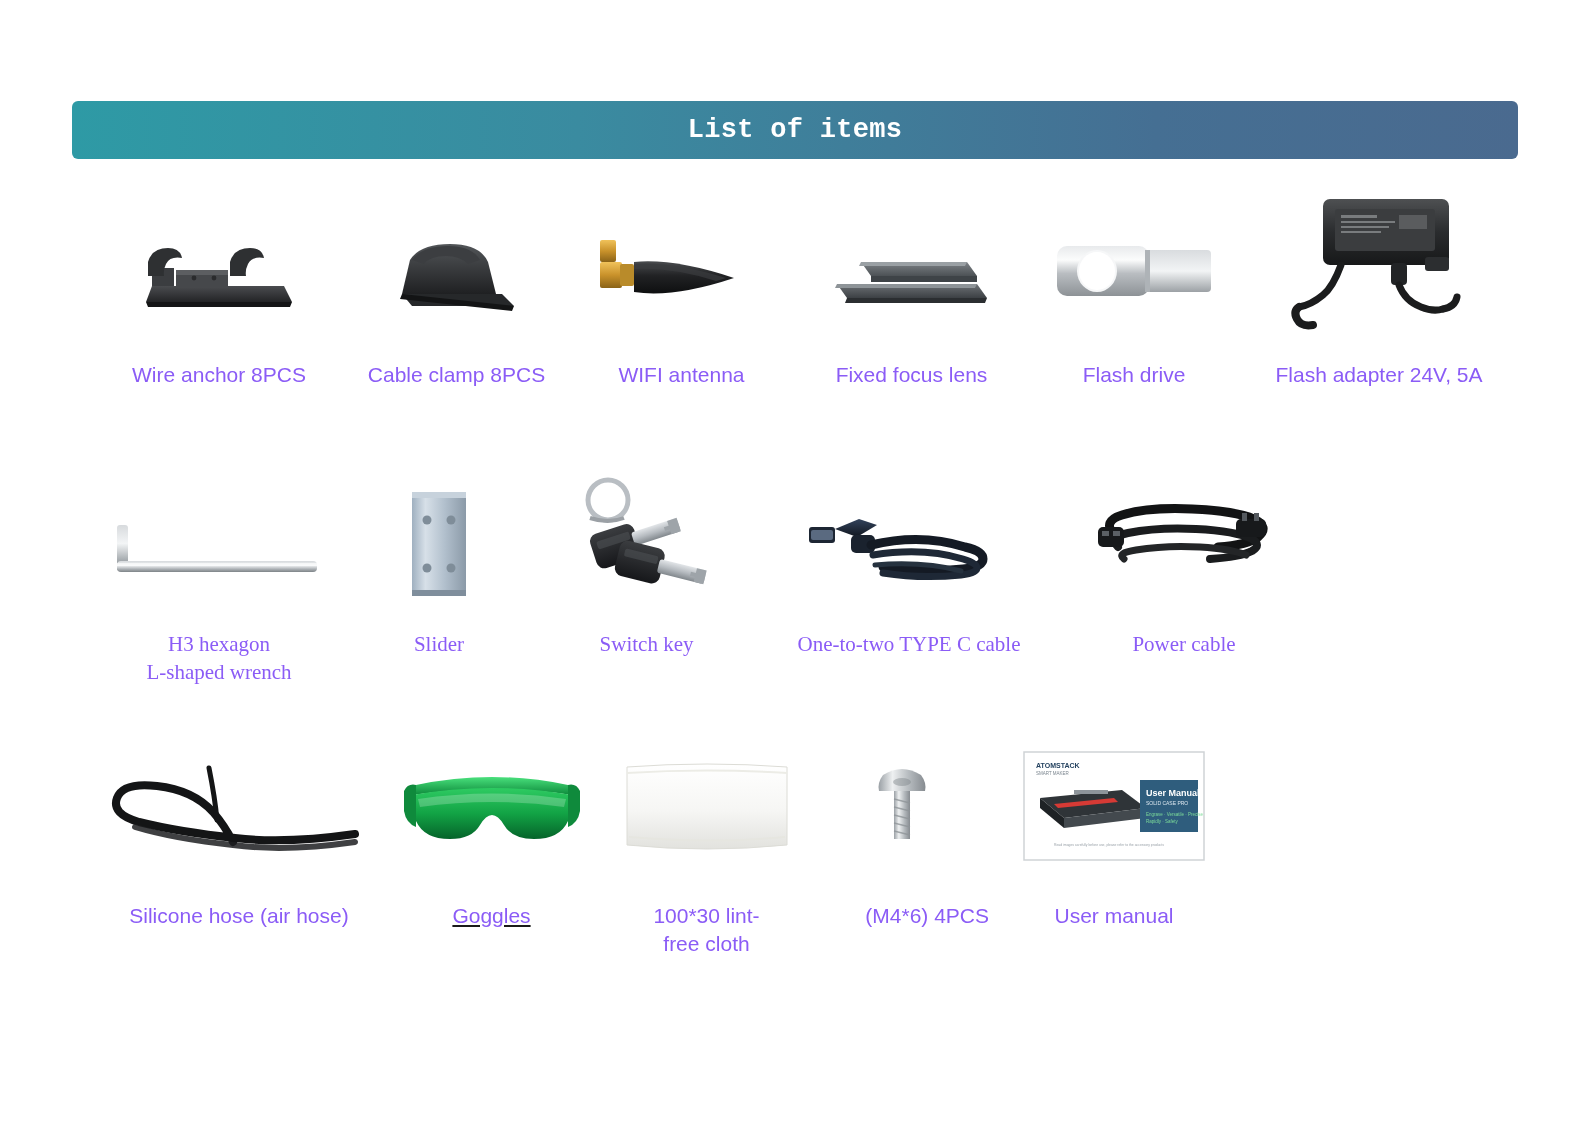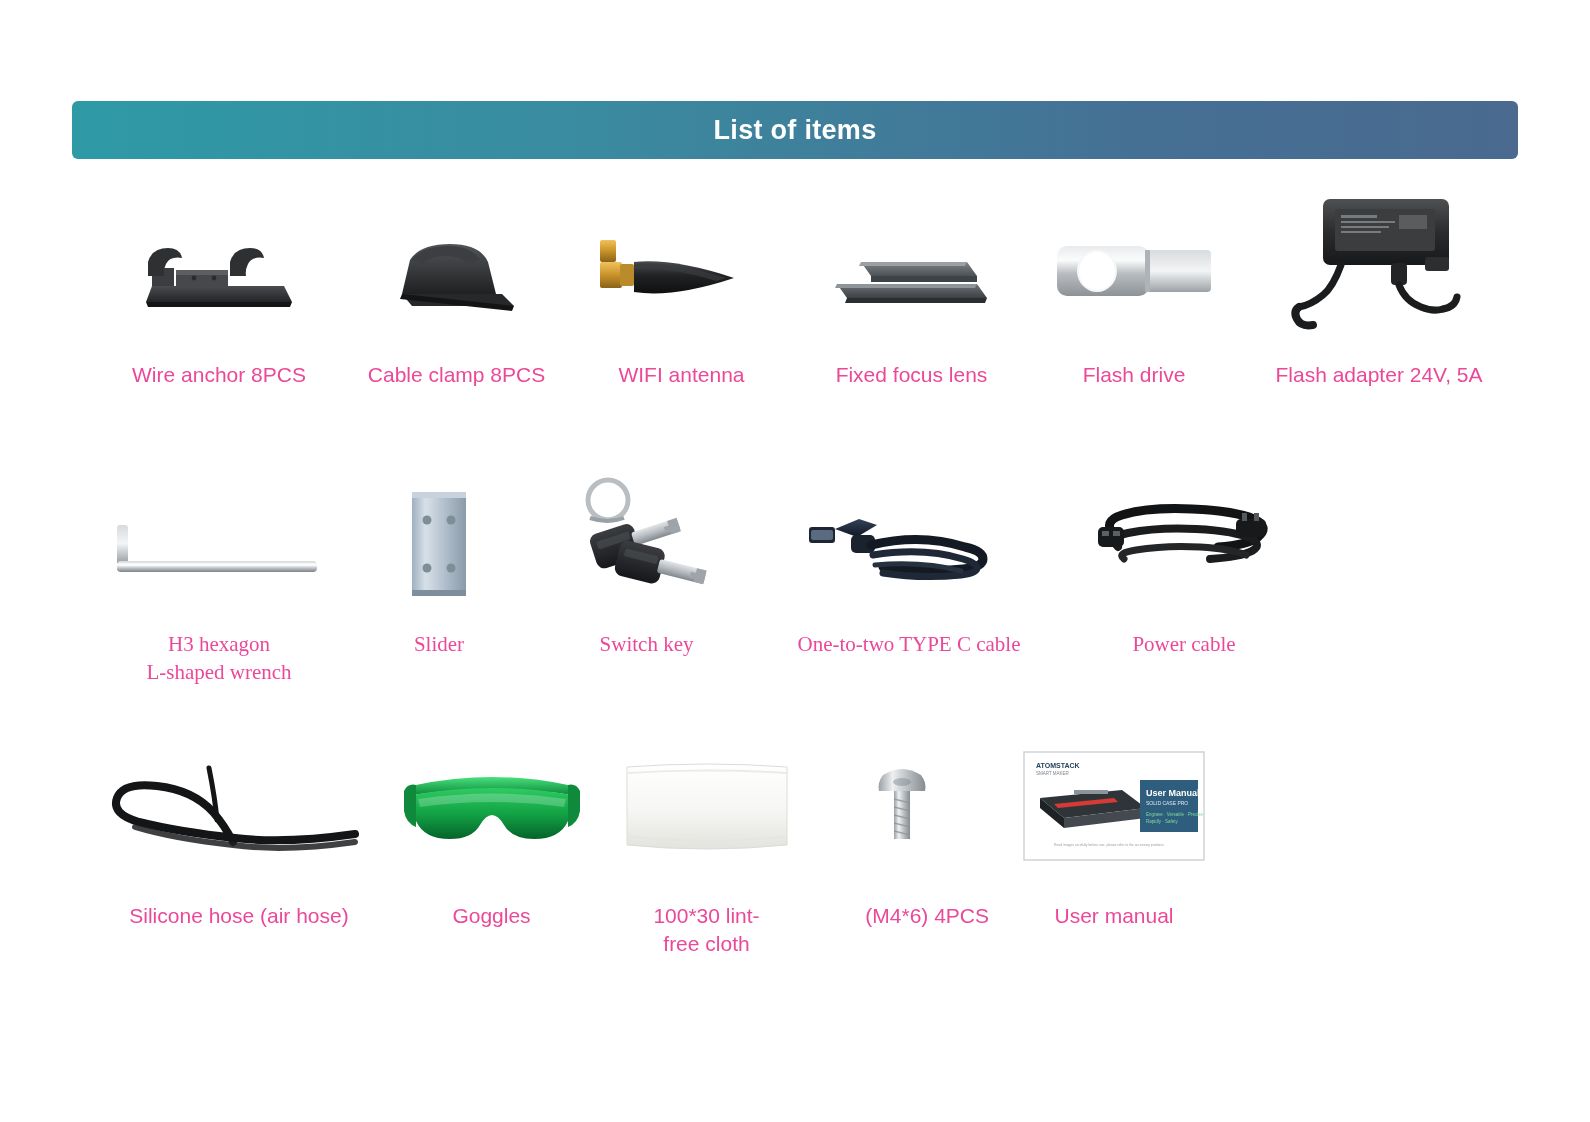--- a/index.html
+++ b/index.html
@@ -24,20 +24,21 @@
     position: absolute;
     left: 72px;
     top: 101px;
     width: 1446px;
     height: 58px;
     border-radius: 6px;
     background: linear-gradient(90deg, #2e9aa5 0%, #3a8ba0 35%, #456f93 75%, #4a6a8f 100%);
     display: flex;
     align-items: center;
     justify-content: center;
+    font-family: Liberation Mono, monospace;
   }
   .header-title {
     color: #ffffff;
     font-size: 27px;
     font-weight: bold;
     letter-spacing: 0.3px;
   }
   .grid {
     position: absolute;
     left: 0;
@@ -66,21 +67,21 @@
     display: flex;
     align-items: center;
     justify-content: center;
     position: relative;
   }
   .art.small { height: 160px; }
   .caption {
     font-size: 21px;
     line-height: 28px;
     text-align: center;
-    color: #ec4899;
+    color: #8b5cf6;
     margin-top: 6px;
     white-space: pre-line;
   }
 
   
   .sv { display:block; }
 
   
   .c-wireanchor { width: 250px; }
   .c-cableclamp { width: 225px; }
@@ -91,21 +92,21 @@
 
   .c-wrench { width: 250px; }
   .c-thumb { width: 225px; }
   .c-slider { width: 190px; }
   .c-key { width: 225px; }
   .c-typec { width: 300px; }
   .c-pcable { width: 250px; }
 
   .c-xaxis { width: 250px; }
   .c-hose { width: 290px; }
-  .c-goggles { width: 215px; }
+  .c-goggles { width: 215px; text-decoration: underline; }
   .c-cloth { width: 215px; }
   .c-m4 { width: 175px; align-items: flex-end; }
   .c-manual { width: 250px; }
 </style>
 </head>
 <body>
 
 <div class="page">
 
   <div class="header-bar">

